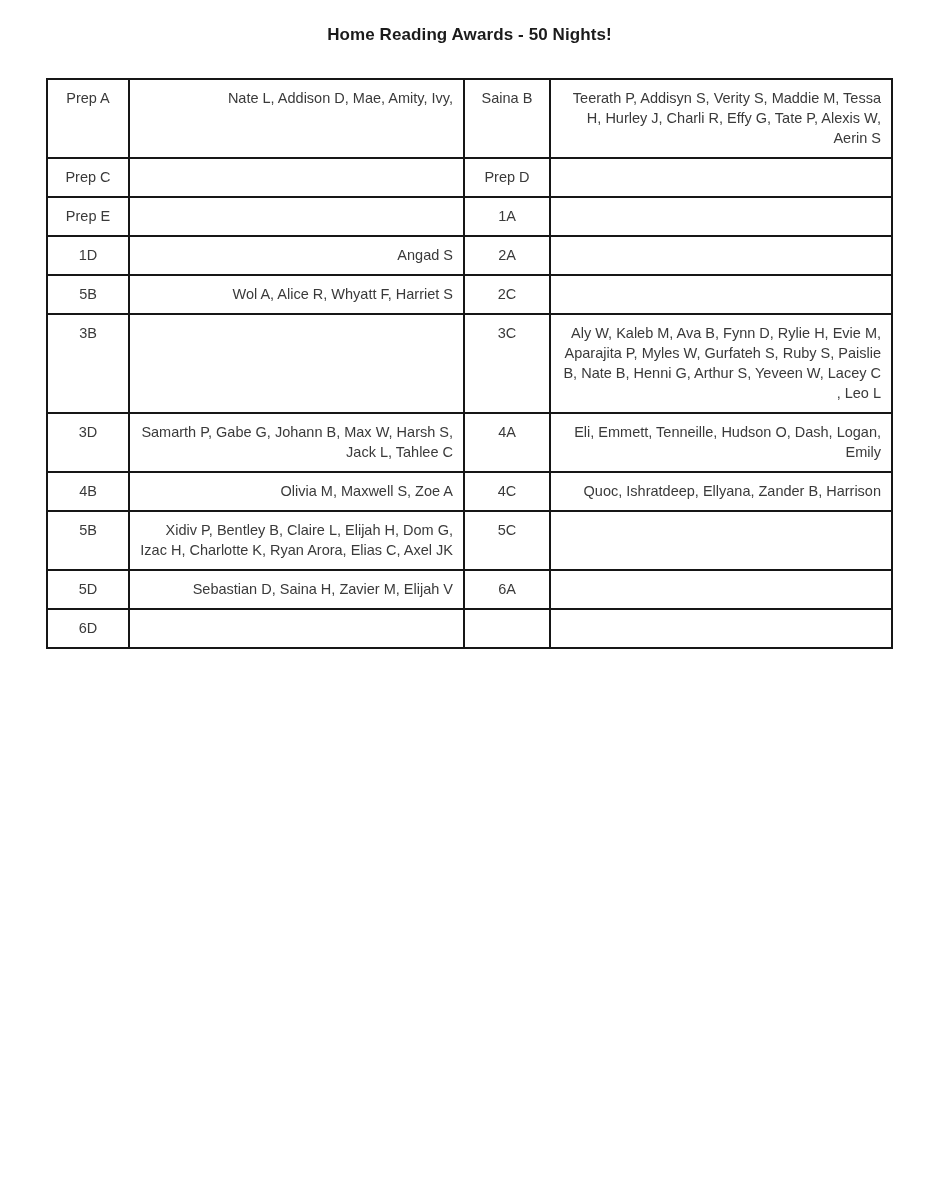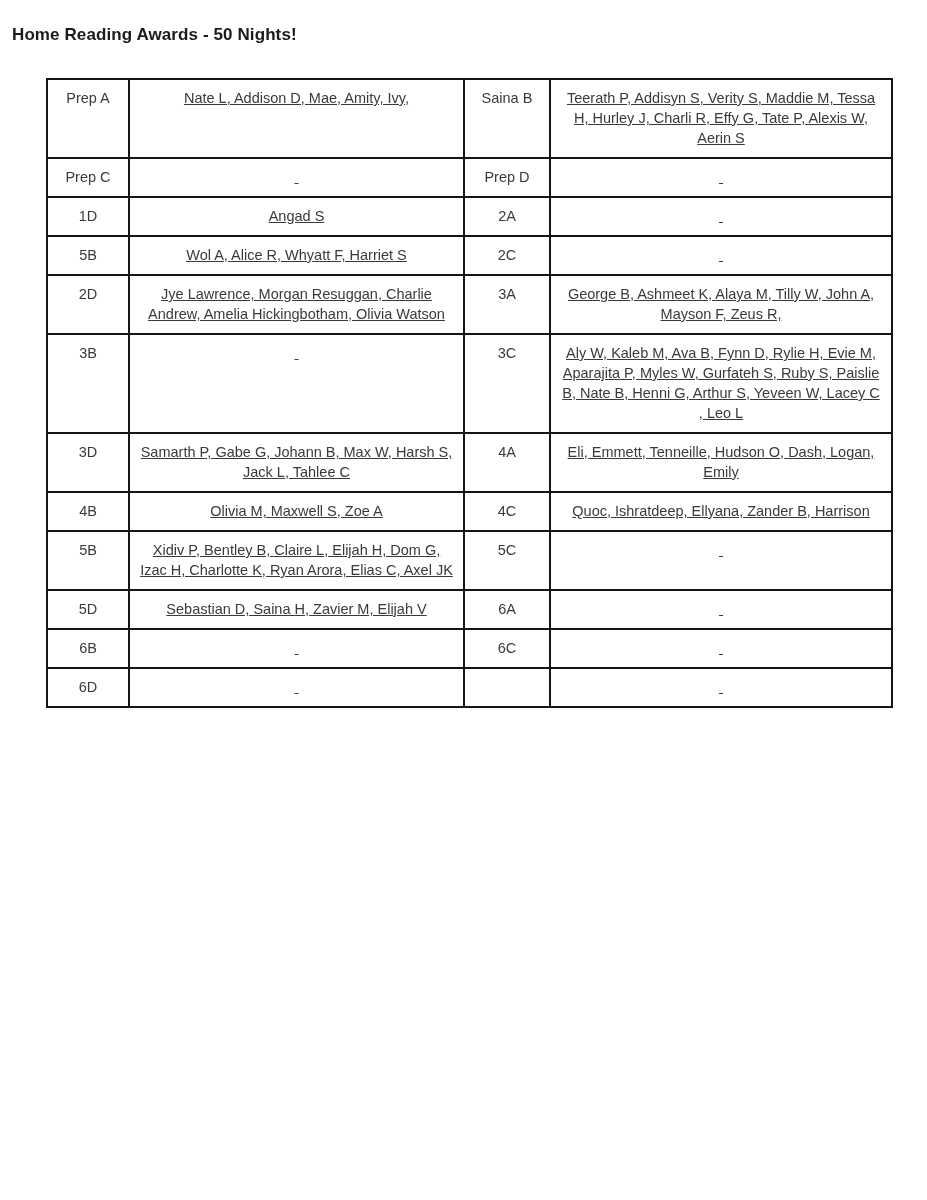--- a/index.html
+++ b/index.html
@@ -12,21 +12,21 @@
     height: 1200px;
     position: relative;
     font-family: "Liberation Sans", "DejaVu Sans", sans-serif;
     color: #3a3a3a;
   }
   .page-title {
     margin: 24px 0 0 12px;
     font-size: 17px;
     line-height: 21px;
     font-weight: 700;
-    text-align: left;
+    text-align: center;
     color: #1b1b1b;
     letter-spacing: 0.1px;
   }
   table.awards {
     border-collapse: collapse;
     table-layout: fixed;
     width: 845px;
     margin: 33px 4px 0 46px;
   }
   table.awards td {
@@ -37,22 +37,21 @@
     padding: 8px 10px 9px 10px;
     color: #3a3a3a;
     word-wrap: break-word;
   }
   table.awards td.cls {
     text-align: center;
     padding-left: 4px;
     padding-right: 4px;
   }
   table.awards td.names {
-    text-align: center;
-    text-decoration: underline;
+    text-align: right;
   }
 </style>
 </head>
 <body>
 
 <h1 class="page-title">Home Reading Awards - 50 Nights!</h1>
 
 <table class="awards">
   <colgroup>
     <col style="width:82px">
@@ -68,42 +67,42 @@
     <td class="names">Teerath P, Addisyn S, Verity S, Maddie M, Tessa H, Hurley J, Charli R, Effy G, Tate P, Alexis W, Aerin S</td>
   </tr>
 
   <tr>
     <td class="cls">Prep C</td>
     <td class="names">&nbsp;</td>
     <td class="cls">Prep D</td>
     <td class="names">&nbsp;</td>
   </tr>
 
+  <tr>
+    <td class="cls">Prep E</td>
+    <td class="names">&nbsp;</td>
+    <td class="cls">1A</td>
+    <td class="names">&nbsp;</td>
+  </tr>
 
 
   <tr>
     <td class="cls">1D</td>
     <td class="names">Angad S</td>
     <td class="cls">2A</td>
     <td class="names">&nbsp;</td>
   </tr>
 
   <tr>
     <td class="cls">5B</td>
     <td class="names">Wol A, Alice R, Whyatt F, Harriet S</td>
     <td class="cls">2C</td>
     <td class="names">&nbsp;</td>
   </tr>
 
-  <tr>
-    <td class="cls">2D</td>
-    <td class="names">Jye Lawrence, Morgan Resuggan, Charlie Andrew, Amelia Hickingbotham, Olivia Watson</td>
-    <td class="cls">3A</td>
-    <td class="names">George B, Ashmeet K, Alaya M, Tilly W, John A, Mayson F, Zeus R,</td>
-  </tr>
 
   <tr>
     <td class="cls">3B</td>
     <td class="names">&nbsp;</td>
     <td class="cls">3C</td>
     <td class="names">Aly W, Kaleb M, Ava B, Fynn D, Rylie H, Evie M, Aparajita P, Myles W, Gurfateh S, Ruby S, Paislie B, Nate B, Henni G, Arthur S, Yeveen W, Lacey C , Leo L</td>
   </tr>
 
   <tr>
     <td class="cls">3D</td>
@@ -127,26 +126,20 @@
     <td class="names">&nbsp;</td>
   </tr>
 
   <tr>
     <td class="cls">5D</td>
     <td class="names">Sebastian D, Saina H, Zavier M, Elijah V</td>
     <td class="cls">6A</td>
     <td class="names">&nbsp;</td>
   </tr>
 
-  <tr>
-    <td class="cls">6B</td>
-    <td class="names">&nbsp;</td>
-    <td class="cls">6C</td>
-    <td class="names">&nbsp;</td>
-  </tr>
 
   <tr>
     <td class="cls">6D</td>
     <td class="names">&nbsp;</td>
     <td class="cls">&nbsp;</td>
     <td class="names">&nbsp;</td>
   </tr>
 </tbody>
 </table>
 

